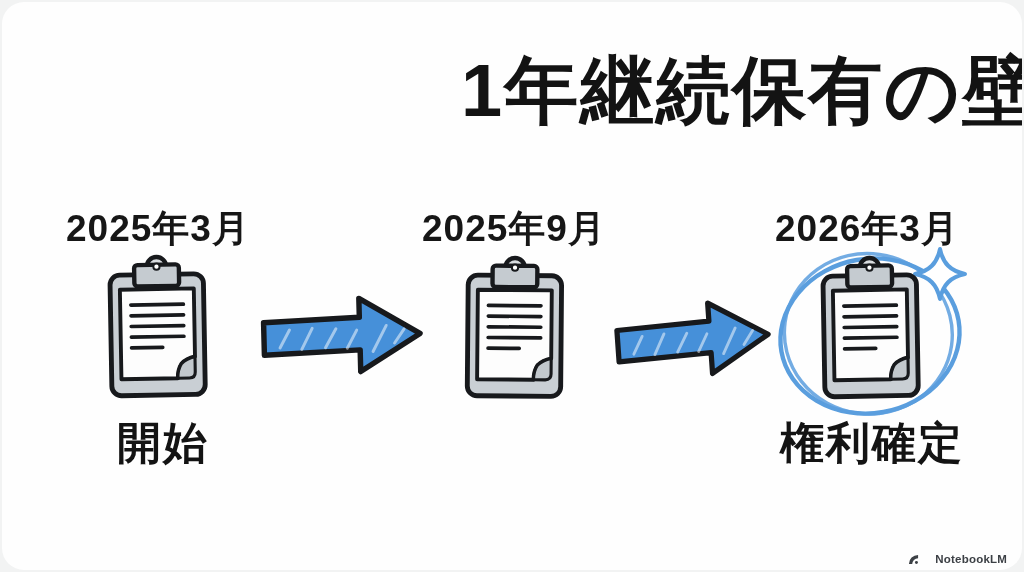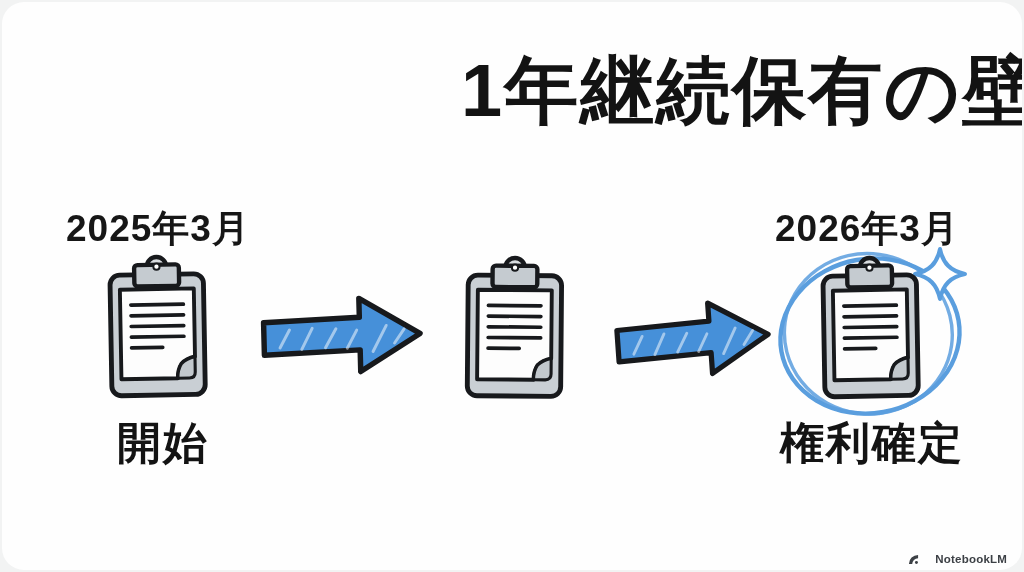--- a/index.html
+++ b/index.html
@@ -99,20 +99,21 @@
   }
 </style>
 </head>
 <body>
 
 <div class="card">
 
   <h1 class="title">1年継続保有の壁</h1>
 
   <div class="step-date date-1">2025年3月</div>
+  <div class="step-date date-2">2025年9月</div>
   <div class="step-date date-3">2026年3月</div>
 
   <svg class="sketch-circle" viewBox="0 0 200 176">
     <ellipse cx="100" cy="88" rx="92" ry="79" fill="none" stroke="#5a9ede" stroke-width="4.5" transform="rotate(-10 100 88)"></ellipse>
     <ellipse cx="98" cy="86" rx="86" ry="82" fill="none" stroke="#5a9ede" stroke-width="3.5" transform="rotate(8 100 88)" opacity="0.85"></ellipse>
   </svg>
   <svg class="sparkle" viewBox="0 0 54 54">
     <path d="M27,3 C30,17 37,24 51,27 C37,30 30,37 27,51 C24,37 17,30 3,27 C17,24 24,17 27,3 Z" fill="#ffffff" stroke="#5a9ede" stroke-width="4" stroke-linejoin="round"></path>
   </svg>
 

